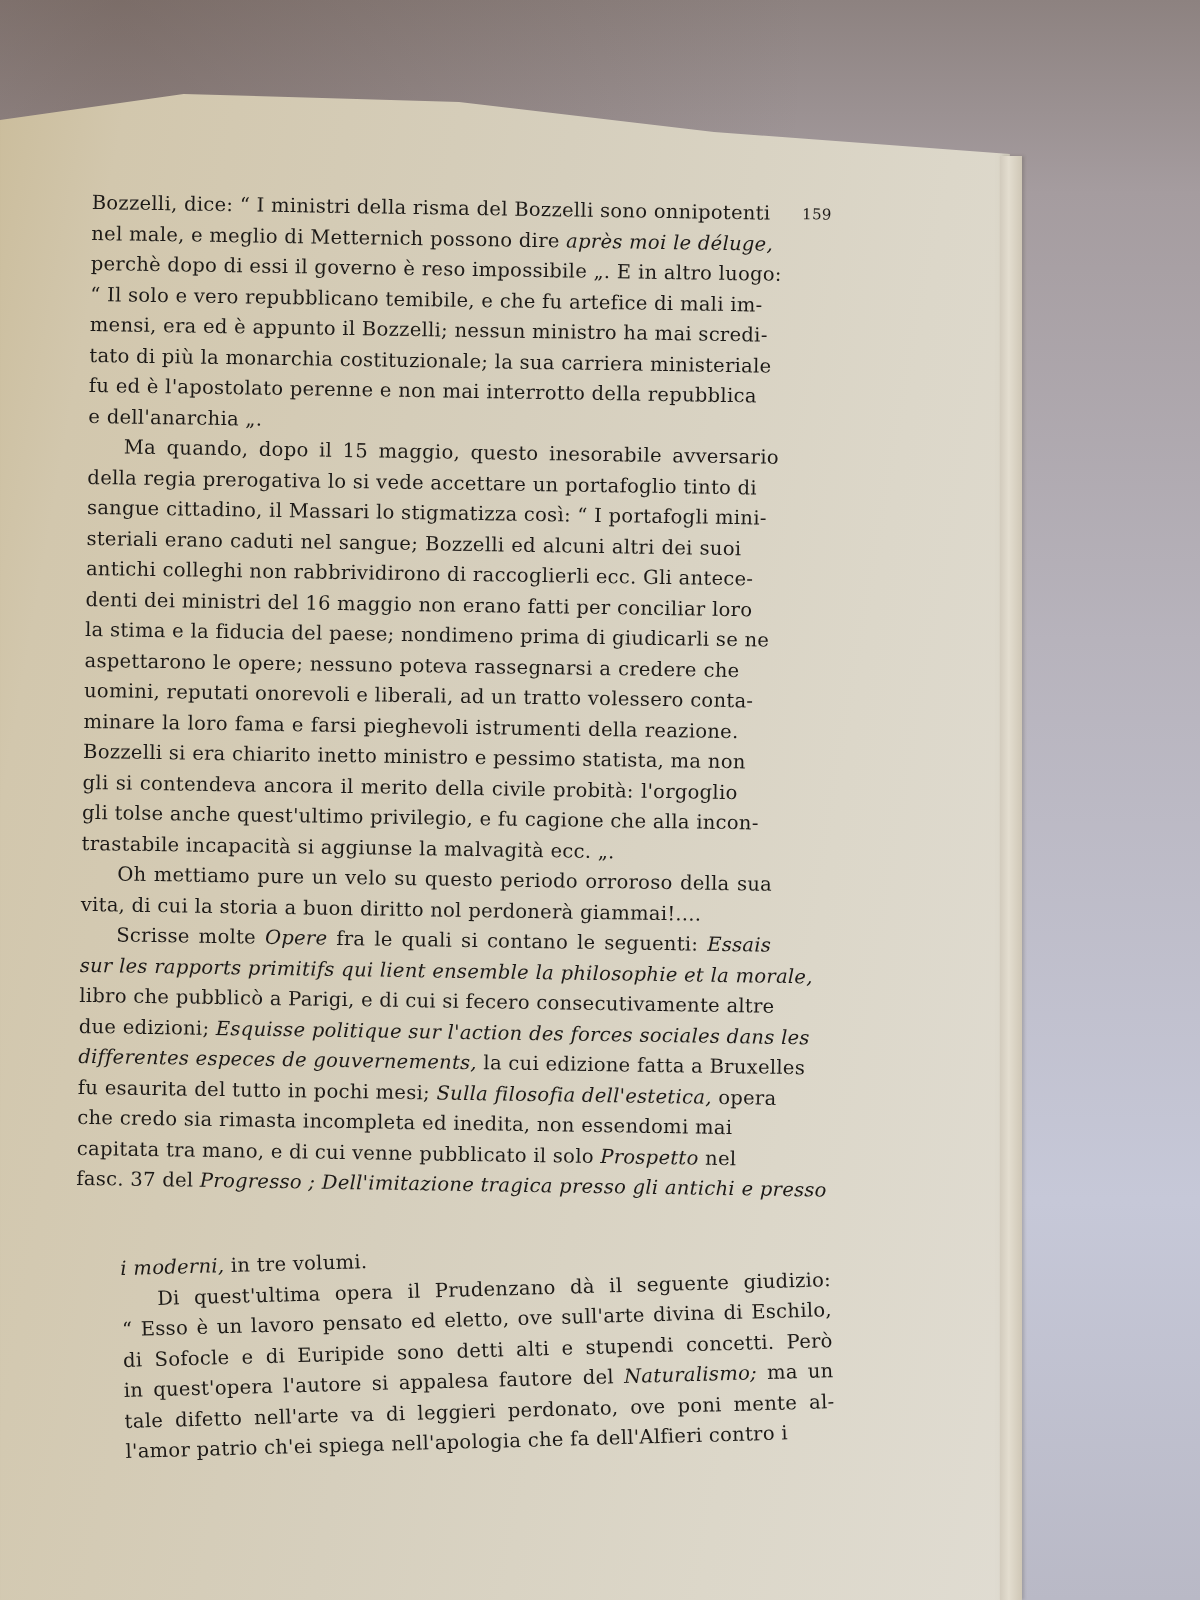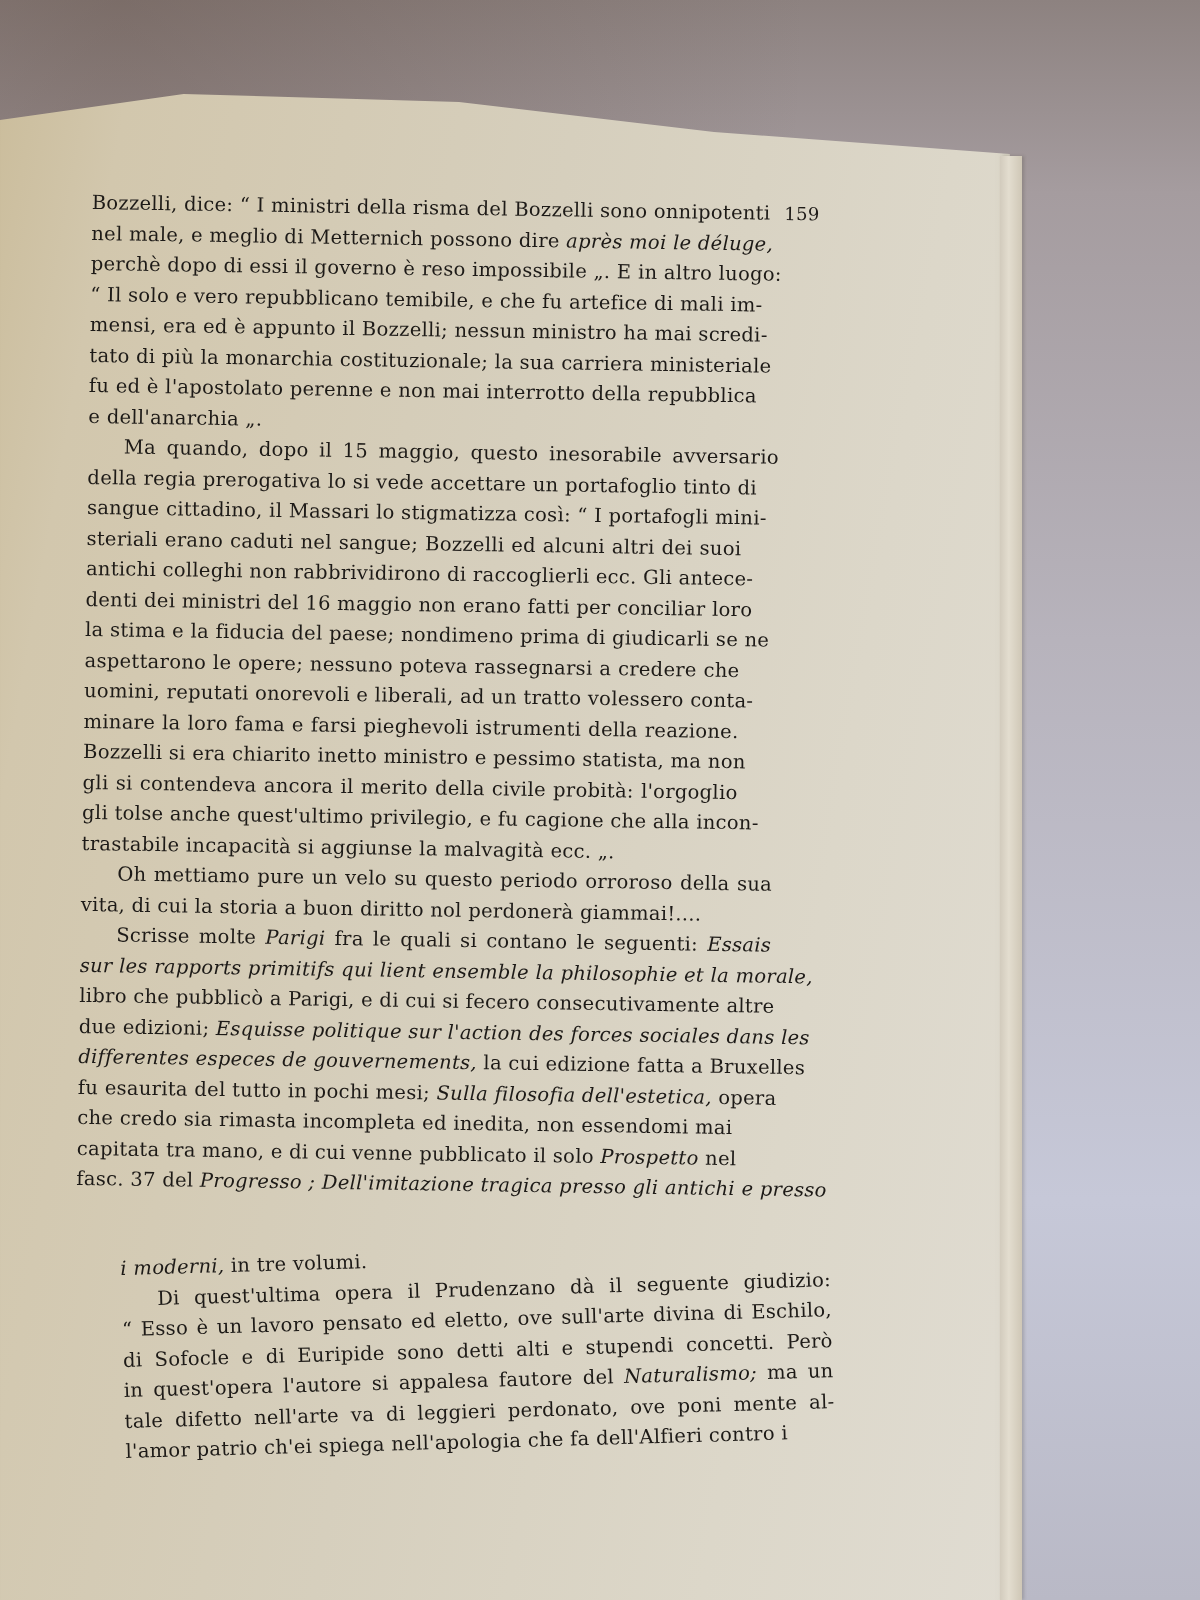--- a/index.html
+++ b/index.html
@@ -64,23 +64,23 @@
     }
     .line.indent {
       padding-left: 36px;
       width: 684px;
     }
     .header-line {
       position: relative;
     }
     .page-number {
       position: absolute;
-      right: 12px;
+      right: 0;
       top: 0;
-      font-size: 18px;
+      font-size: 15px;
     }
     .header-line .line { width: 655px; }
     i { font-style: italic; }
     .lower-block {
       position: absolute;
       left: 120px;
       top: 1254px;
       width: 720px;
       color: #1d1a17;
       font-size: 19.5px;
@@ -120,21 +120,21 @@
         <span class="line">la stima e la fiducia del paese; nondimeno prima di giudicarli se ne</span>
         <span class="line">aspettarono le opere; nessuno poteva rassegnarsi a credere che</span>
         <span class="line">uomini, reputati onorevoli e liberali, ad un tratto volessero conta-</span>
         <span class="line">minare la loro fama e farsi pieghevoli istrumenti della reazione.</span>
         <span class="line">Bozzelli si era chiarito inetto ministro e pessimo statista, ma non</span>
         <span class="line">gli si contendeva ancora il merito della civile probità: l'orgoglio</span>
         <span class="line">gli tolse anche quest'ultimo privilegio, e fu cagione che alla incon-</span>
         <span class="line last">trastabile incapacità si aggiunse la malvagità ecc. „.</span>
         <span class="line indent">Oh mettiamo pure un velo su questo periodo orroroso della sua</span>
         <span class="line last">vita, di cui la storia a buon diritto nol perdonerà giammai!....</span>
-        <span class="line indent"><span>Scrisse molte </span><i>Parigi</i><span> fra le quali si contano le seguenti: </span><i>Essais</i></span>
+        <span class="line indent"><span>Scrisse molte </span><i>Opere</i><span> fra le quali si contano le seguenti: </span><i>Essais</i></span>
         <span class="line"><i>sur les rapports primitifs qui lient ensemble la philosophie et la morale,</i></span>
         <span class="line">libro che pubblicò a Parigi, e di cui si fecero consecutivamente altre</span>
         <span class="line"><span>due edizioni; </span><i>Esquisse politique sur l'action des forces sociales dans les</i></span>
         <span class="line"><i>differentes especes de gouvernements,</i><span> la cui edizione fatta a Bruxelles</span></span>
         <span class="line"><span>fu esaurita del tutto in pochi mesi; </span><i>Sulla filosofia dell'estetica,</i><span> opera</span></span>
         <span class="line">che credo sia rimasta incompleta ed inedita, non essendomi mai</span>
         <span class="line"><span>capitata tra mano, e di cui venne pubblicato il solo </span><i>Prospetto</i><span> nel</span></span>
         <span class="line"><span>fasc. 37 del </span><i>Progresso ; Dell'imitazione tragica presso gli antichi e presso</i></span>
       </div>
   </div>

